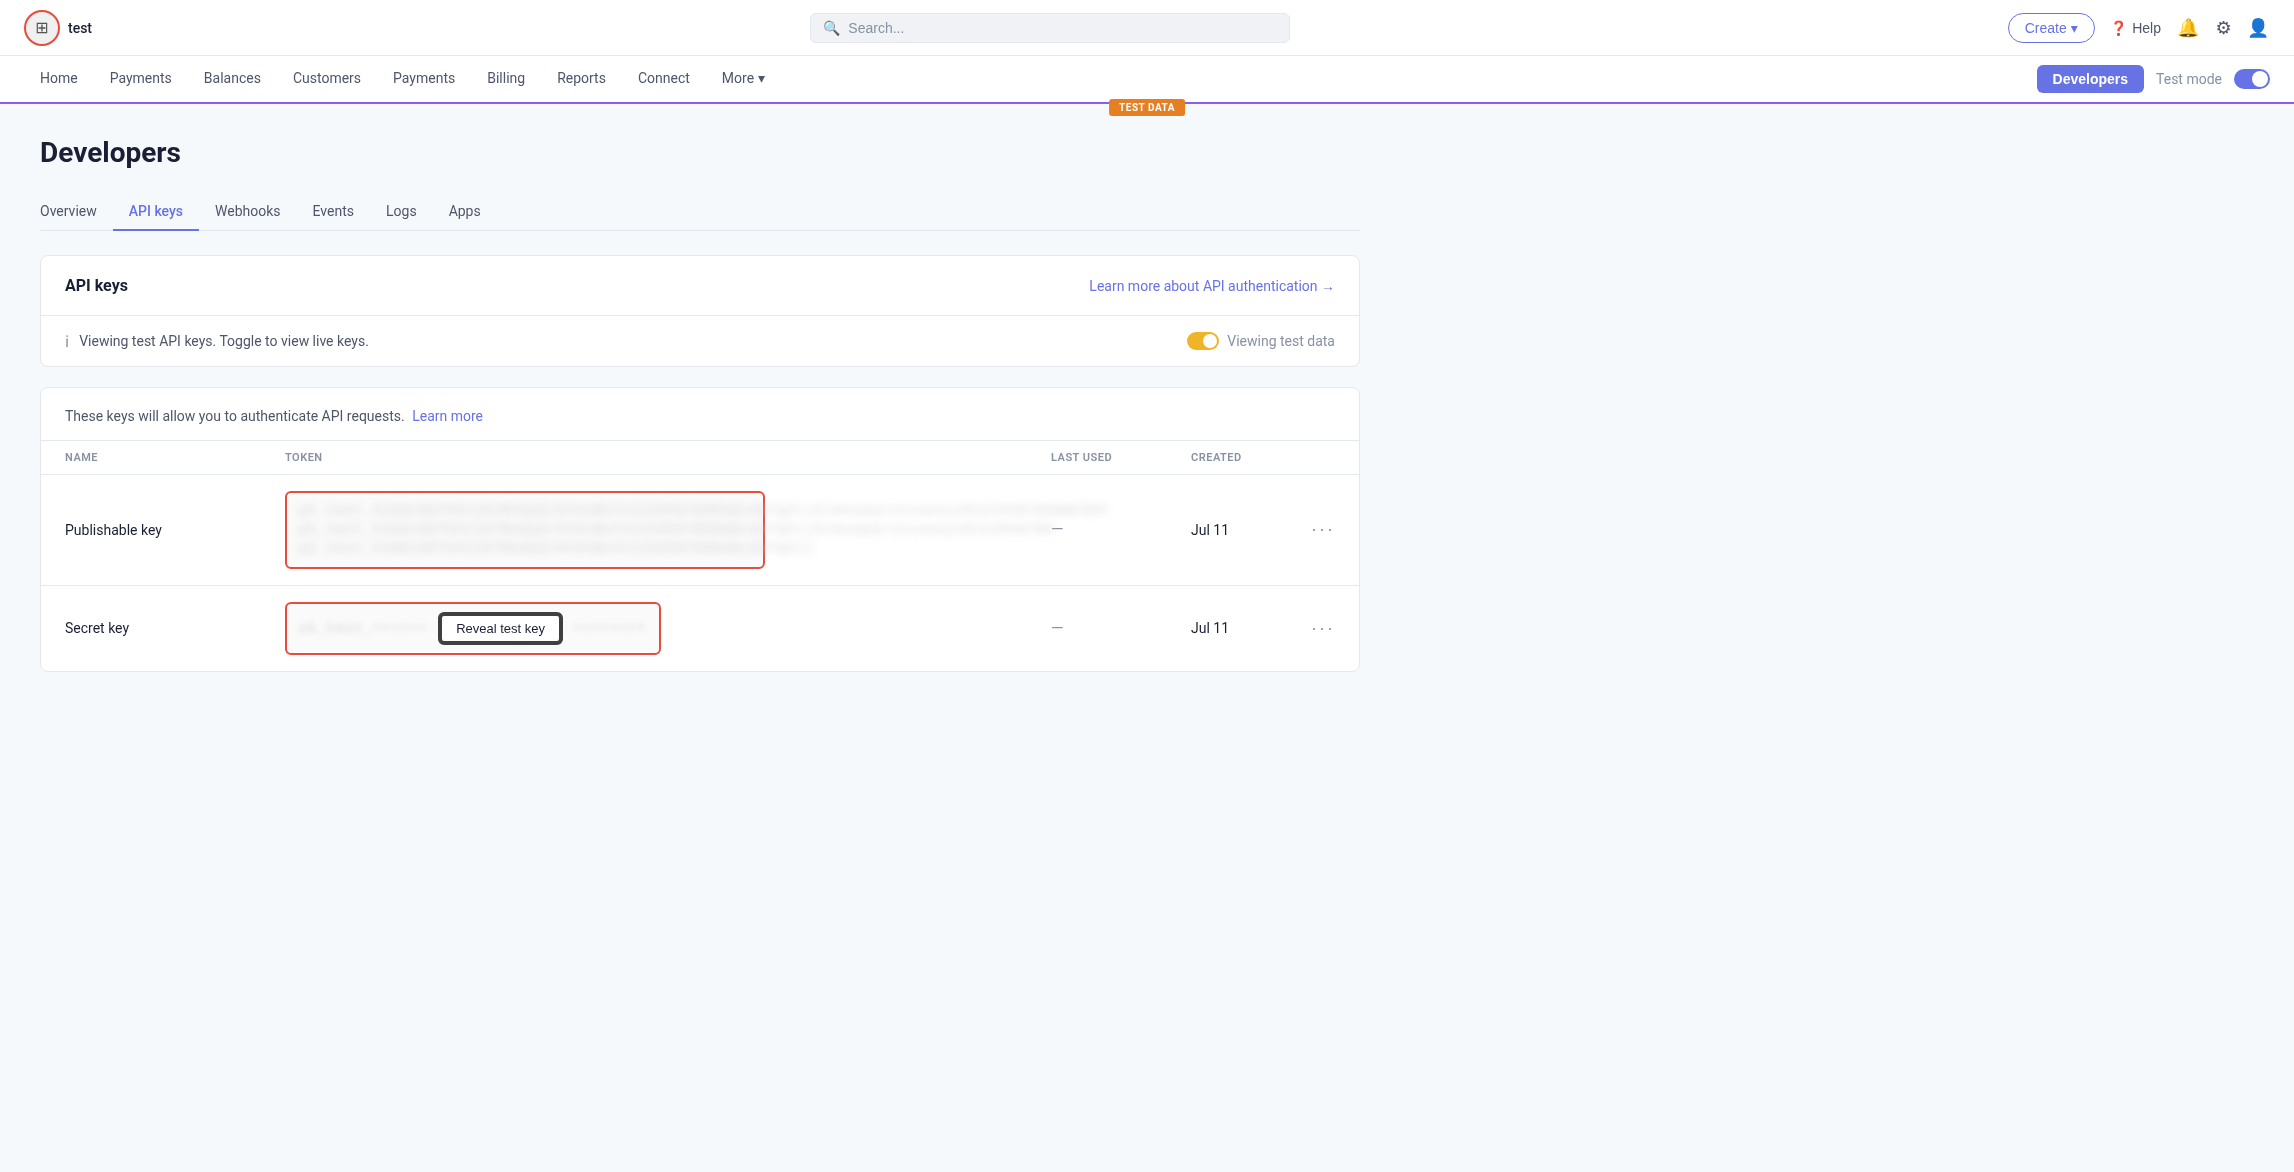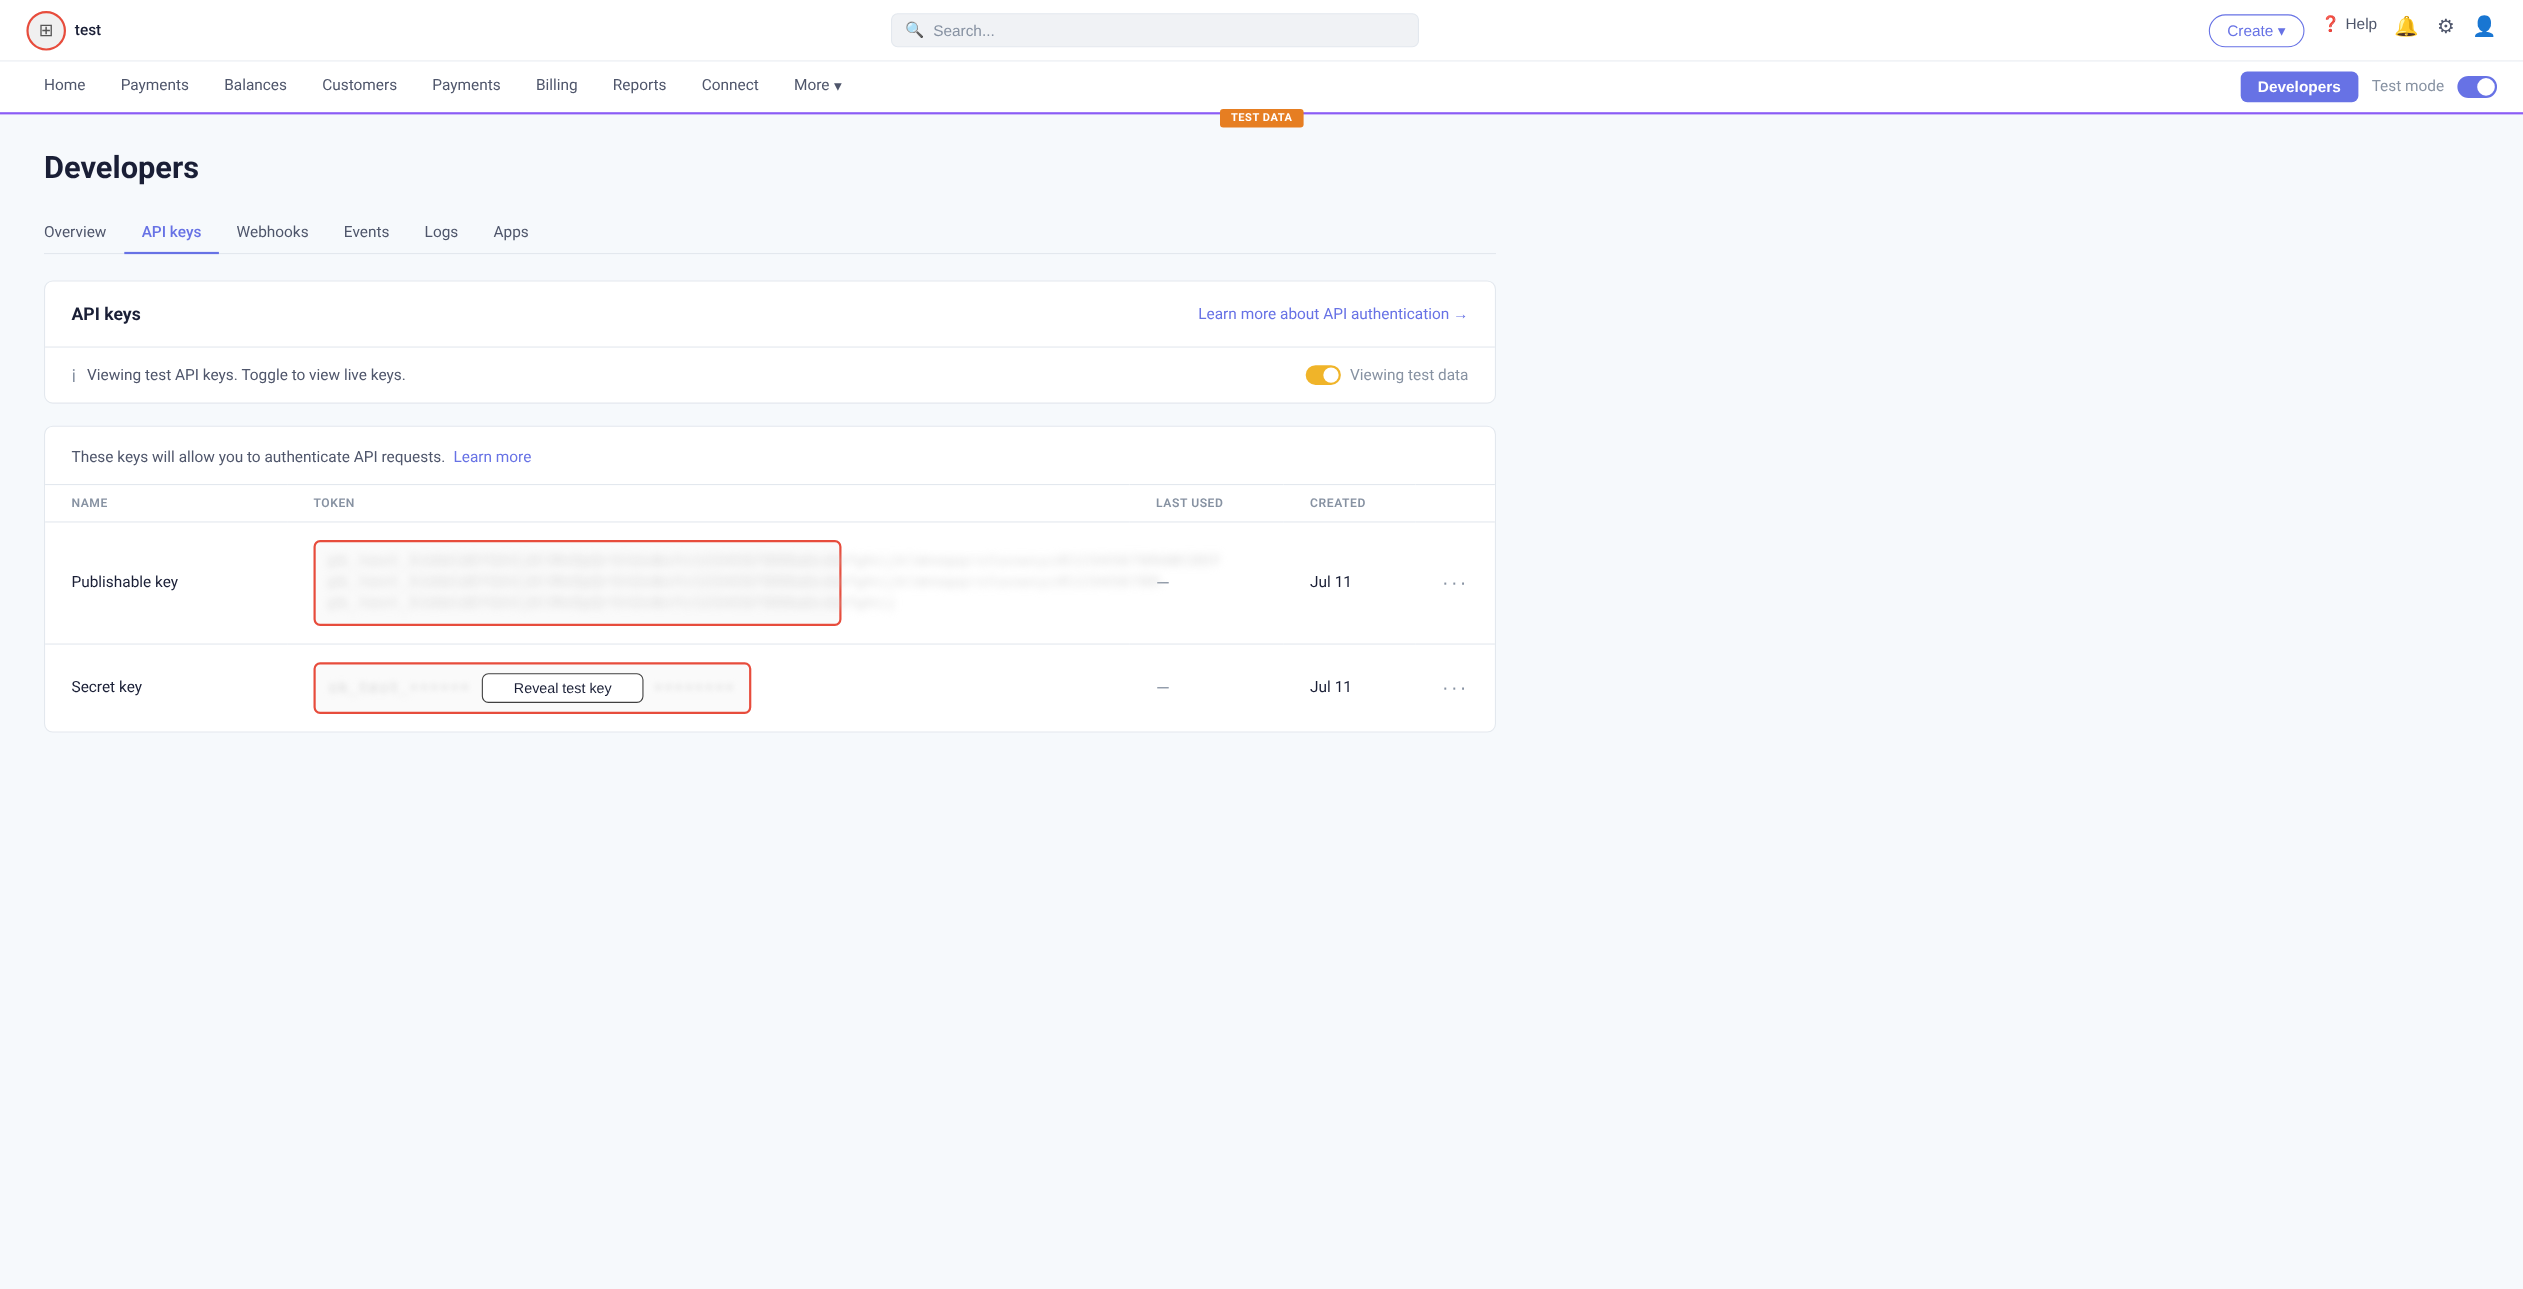--- a/index.html
+++ b/index.html
@@ -23,21 +23,21 @@
     .search-bar {
       flex: 1; max-width: 480px; margin: 0 32px;
       display: flex; align-items: center;
       background: #f0f2f5; border: 1px solid #e3e8ee; border-radius: 6px;
       padding: 6px 12px; gap: 8px;
     }
     .search-icon { color: #8792a2; font-size: 14px; }
     .search-input { border: none; background: transparent; outline: none; font-size: 14px; color: #14532d; width: 100%; }
     .search-input::placeholder { color: #8792a2; }
 
-    .top-bar-right { display: flex; align-items: flex-start; gap: 16px; }
+    .top-bar-right { display: flex; align-items: center; gap: 16px; }
     .create-btn {
       border: 1.5px solid #6772e5; border-radius: 20px; padding: 6px 16px;
       background: transparent; color: #6772e5; font-size: 14px; font-weight: 500;
       cursor: pointer; display: flex; align-items: center; gap: 4px;
     }
     .help-btn { display: flex; align-items: center; gap: 4px; color: #4f566b; font-size: 14px; cursor: pointer; background: none; border: none; }
     .icon-btn { background: none; border: none; color: #4f566b; font-size: 18px; cursor: pointer; }
 
     
     .nav-bar {
@@ -128,22 +128,22 @@
     .keys-table th {
       text-align: left; padding: 10px 24px; font-size: 11px; font-weight: 600;
       color: #8792a2; letter-spacing: 0.5px; text-transform: uppercase;
       border-top: 1px solid #e3e8ee; border-bottom: 1px solid #e3e8ee;
       background: #fff;
     }
     .keys-table td { padding: 16px 24px; border-bottom: 1px solid #e3e8ee; font-size: 14px; color: #1a1f36; vertical-align: middle; }
     .keys-table tr:last-child td { border-bottom: none; }
     .key-name { font-size: 14px; color: #1a1f36; font-weight: 400; }
     .reveal-btn {
-      background: #fff; border: 1px solid #404040; border-radius: 6px;
-      padding: 5px 28px; font-size: 13px; color: #1a1f36; cursor: pointer;
+      background: #fff; border: 4px solid #404040; border-radius: 6px;
+      padding: 5px 14px; font-size: 13px; color: #1a1f36; cursor: pointer;
       white-space: nowrap; font-weight: 400;
     }
     .dash { color: #8792a2; font-size: 16px; }
     .more-btn { background: none; border: none; color: #8792a2; font-size: 18px; cursor: pointer; letter-spacing: 2px; }
 
     .th-name { width: 220px; }
     .th-last-used { width: 140px; }
     .th-created { width: 120px; }
     .th-actions { width: 50px; }
   </style>

